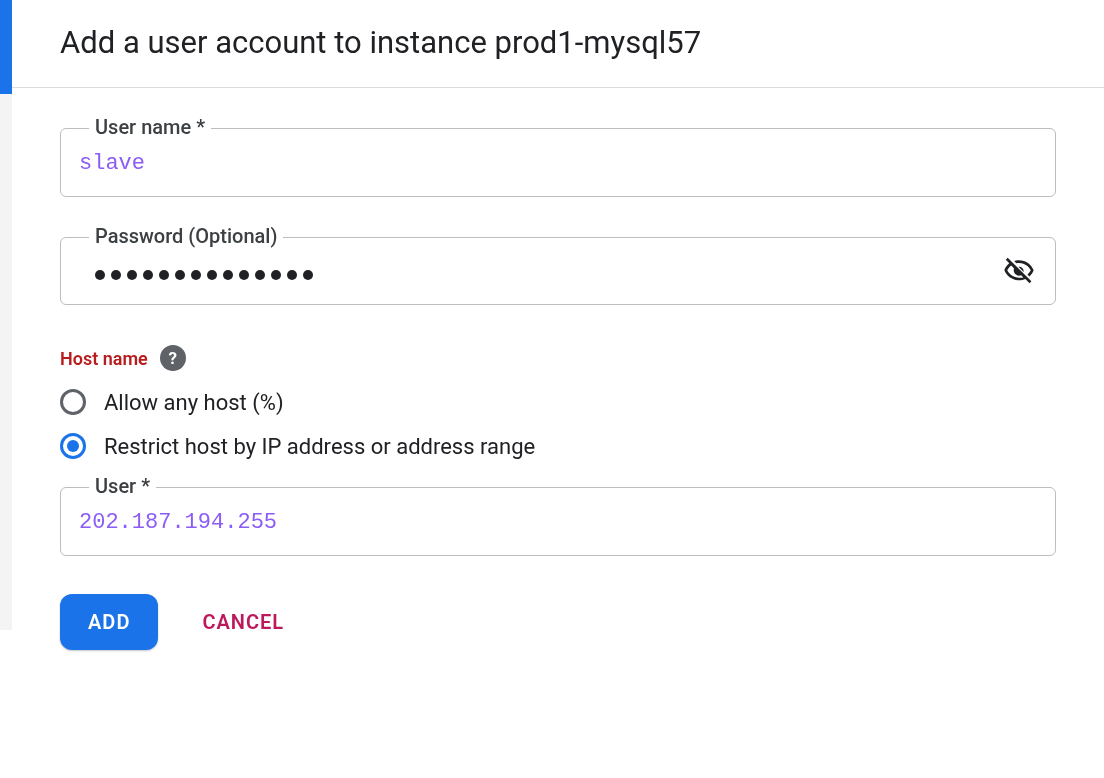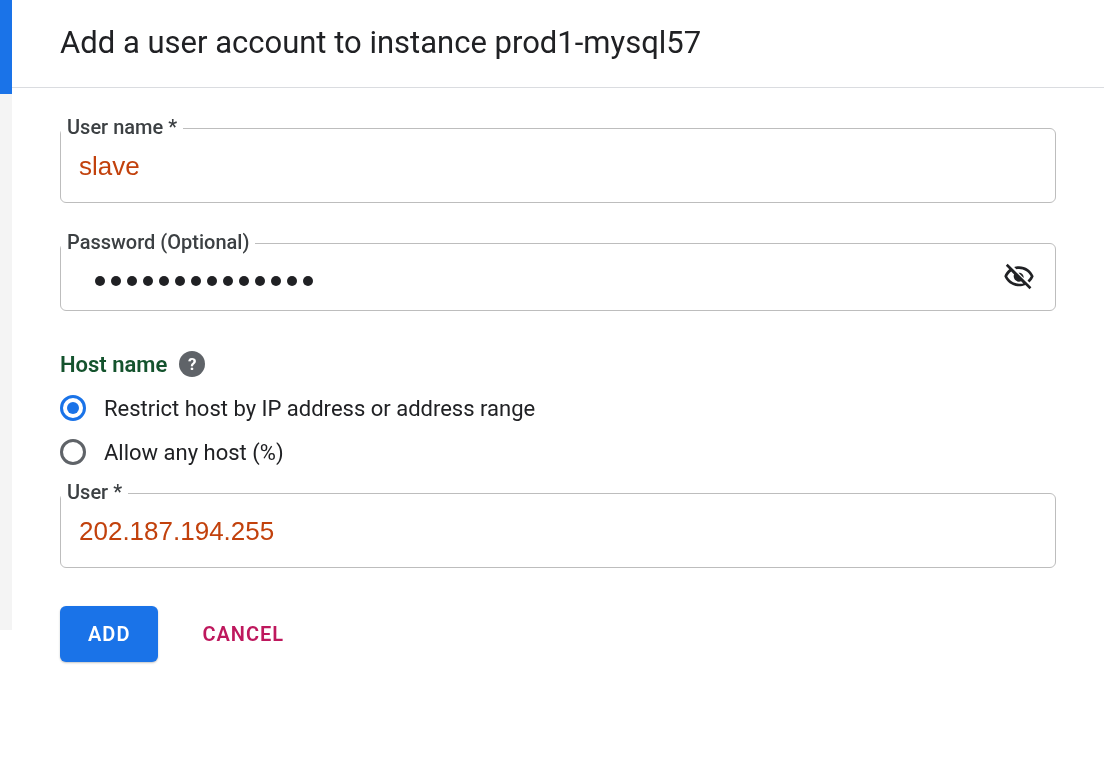--- a/index.html
+++ b/index.html
@@ -14,37 +14,37 @@
   .field-wrap { position: relative; margin-bottom: 40px; }
   .outlined-field {
     position: relative;
     border: 1px solid #bdbdbd;
     border-radius: 6px;
     padding: 0;
   }
   .field-label {
     position: absolute;
     top: -12px;
-    left: 0;
+    left: 28px;
     background: #fff;
     padding: 0 6px;
     font-size: 20px;
     color: #3c4043;
     font-weight: 500;
     line-height: 20px;
   }
   .text-input {
     width: 100%;
     border: none;
     outline: none;
-    font-size: 26px;
+    font-size: 22px;
     padding: 22px 18px 20px 18px;
     background: transparent;
-    color: #c2410c;
-    font-family: Liberation Sans, sans-serif;
+    color: #8b5cf6;
+    font-family: Liberation Mono, monospace;
   }
   .password-field { display: flex; align-items: center; padding-left: 16px; }
   .password-mask {
     flex: 1;
     padding: 24px 18px 20px 18px;
     font-size: 20px;
     letter-spacing: 6px;
     color: #202124;
     line-height: 22px;
   }
@@ -55,21 +55,21 @@
     border-radius: 50%;
     margin-right: 6px;
     vertical-align: middle;
   }
   .eye-btn {
     padding: 0 20px 0 10px;
     cursor: pointer;
     display: flex; align-items: center;
   }
   .section-label-row { display: flex; align-items: center; gap: 12px; margin-bottom: 18px; margin-top: 10px;}
-  .section-label { font-size: 22px; font-weight: 600; color: #14532d; }
+  .section-label { font-size: 18px; font-weight: 600; color: #b91c1c; }
   .help-badge {
     width: 26px; height: 26px; border-radius: 50%;
     background: #5f6368; color: #fff;
     display: flex; align-items: center; justify-content: center;
     font-size: 17px; font-weight: 700; cursor: pointer;
   }
   .radio-row { display: flex; align-items: center; gap: 18px; margin-bottom: 18px; cursor: pointer; }
   .radio {
     width: 26px; height: 26px; border-radius: 50%;
     border: 3px solid #5f6368; position: relative; flex-shrink: 0;
@@ -77,21 +77,21 @@
   .radio.selected { border-color: #1a73e8; }
   .radio.selected::after {
     content: ""; position: absolute; left: 50%; top: 50%;
     width: 12px; height: 12px; background: #1a73e8; border-radius: 50%;
     transform: translate(-50%, -50%);
   }
   .radio-label { font-size: 22px; color: #202124; }
   .host-field-wrap { margin-top: 28px; margin-bottom: 38px; }
   .button-row { display: flex; align-items: center; gap: 44px; }
   .btn-primary {
-    background: #1a73e8; color: #fff; border: none; border-radius: 6px;
+    background: #1a73e8; color: #fff; border: none; border-radius: 12px;
     padding: 16px 28px; font-size: 20px; font-weight: 600; letter-spacing: 1px;
     cursor: pointer; font-family: inherit;
     box-shadow: 0 1px 2px rgba(60,64,67,.3);
   }
   .btn-flat {
     background: none; border: none; color: #be185d;
     font-size: 20px; font-weight: 600; letter-spacing: 1px;
     cursor: pointer; font-family: inherit;
   }
 </style>
@@ -127,27 +127,27 @@
           </div>
         </div>
       </div>
 
       <div class="section-label-row">
         <span class="section-label">Host name</span>
         <span class="help-badge">?</span>
       </div>
 
       <div class="radio-row">
-        <div class="radio selected"></div>
-        <span class="radio-label">Restrict host by IP address or address range</span>
+        <div class="radio"></div>
+        <span class="radio-label">Allow any host (%)</span>
       </div>
 
       <div class="radio-row">
-        <div class="radio"></div>
-        <span class="radio-label">Allow any host (%)</span>
+        <div class="radio selected"></div>
+        <span class="radio-label">Restrict host by IP address or address range</span>
       </div>
 
       <div class="field-wrap host-field-wrap">
         <div class="outlined-field">
           <div class="field-label">User *</div>
           <input class="text-input" type="text" value="202.187.194.255" style="">
         </div>
       </div>
 
       <div class="button-row">

